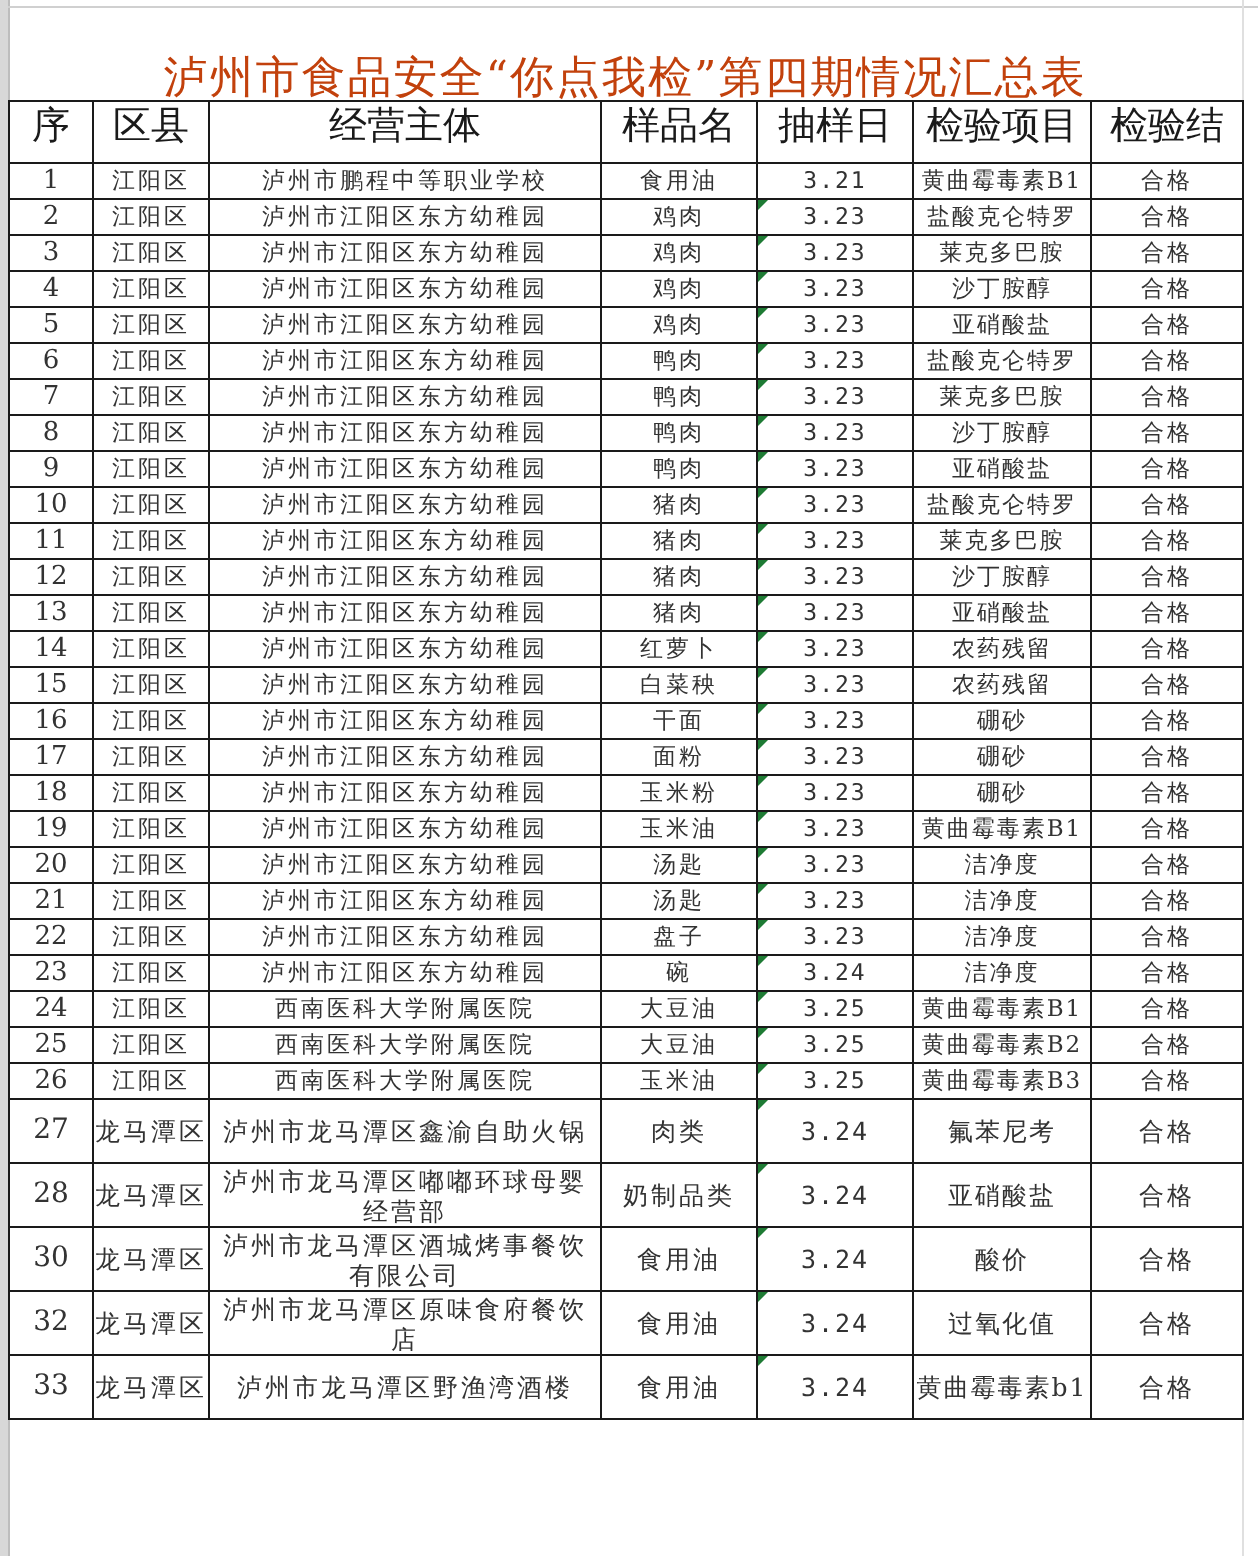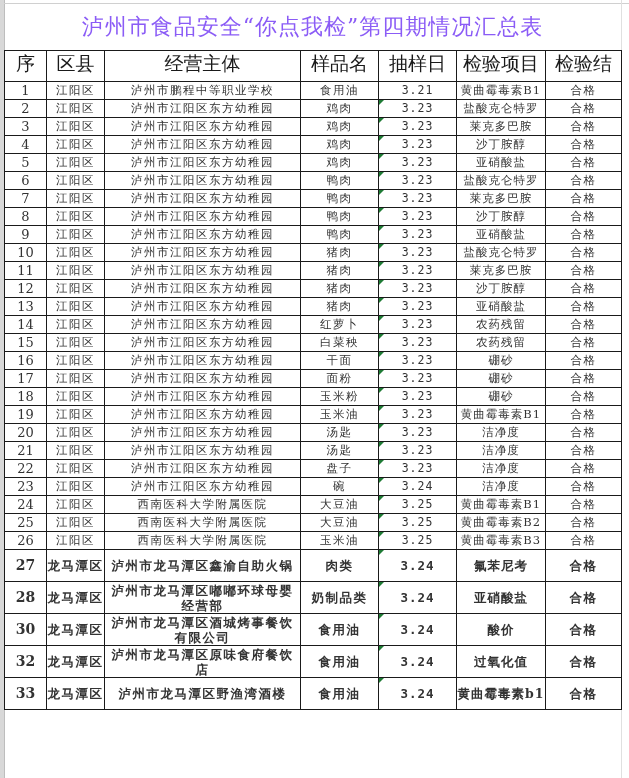--- a/index.html
+++ b/index.html
@@ -2,30 +2,30 @@
 <html><head>
 <meta charset="utf-8">
 <style>
   html, body { margin: 0; padding: 0; background: #ffffff; }
   body { width: 629px; height: 778px; overflow: hidden; position: relative;
          font-family: "DejaVu Serif", "Liberation Serif", serif; color: #222; }
   .sheet { position: absolute; left: 0; top: 0; width: 629px; height: 778px; background: #fff; }
   .left-gutter { position: absolute; left: 0; top: 0; width: 4px; height: 778px; background: #d8d8d8; border-right: 1px solid #bdbdbd; }
   .top-grid { position: absolute; left: 4px; top: 0; width: 625px; height: 3px; border-bottom: 1px solid #d0d0d0; }
   .right-grid { position: absolute; left: 621px; top: 0; width: 8px; height: 778px; border-left: 1px solid #e0e0e0; }
-  .title { position: absolute; left: 4px; top: 4px; width: 617px; height: 46px;
+  .title { position: absolute; left: 4px; top: 16px; width: 617px; height: 46px;
            display: flex; align-items: center; justify-content: center;
-           font-size: 22px; letter-spacing: 1px; color: #8b5cf6; }
+           font-size: 22px; letter-spacing: 1px; color: #c2410c; }
   table { position: absolute; left: 4px; top: 50px; border-collapse: collapse; table-layout: fixed; width: 617px; }
   td, th { border: 1px solid #1a1a1a; padding: 0; text-align: center; vertical-align: middle; overflow: hidden; white-space: nowrap; }
   th { font-weight: normal; font-size: 19px; height: 30px; line-height: 30px; color: #1a1a1a; }
   th span { display: inline-block; transform: translateY(-3px); }
   td { font-size: 11.5px; color: #333; letter-spacing: 1.5px; }
   tr.r1 td { height: 17px; line-height: 17px; }
-  tr.r2 td { height: 31px; line-height: 31px; font-weight: bold; }
+  tr.r2 td { height: 31px; line-height: 31px; }
   tr.r2 td.wrap { white-space: normal; line-height: 15px; font-size: 12.5px; padding: 0 0; }
   tr.r2 td { font-size: 12.5px; }
   td.date { position: relative; font-family: "DejaVu Sans Mono", "Liberation Mono", monospace; letter-spacing: 1px; }
   td.date .flag { position: absolute; left: 0; top: 0; width: 0; height: 0;
                   border-top: 5px solid #1e7b34; border-right: 5px solid transparent; }
   td.seq { font-size: 13px; letter-spacing: 0; }
   tr.r2 td.seq { font-size: 14px; }
   td.item { letter-spacing: 1px; text-align: center; }
   col.c-seq { width: 42px; } col.c-dist { width: 58px; } col.c-ent { width: 196px; }
   col.c-sample { width: 78px; } col.c-date { width: 78px; } col.c-item { width: 89px; } col.c-res { width: 76px; }

